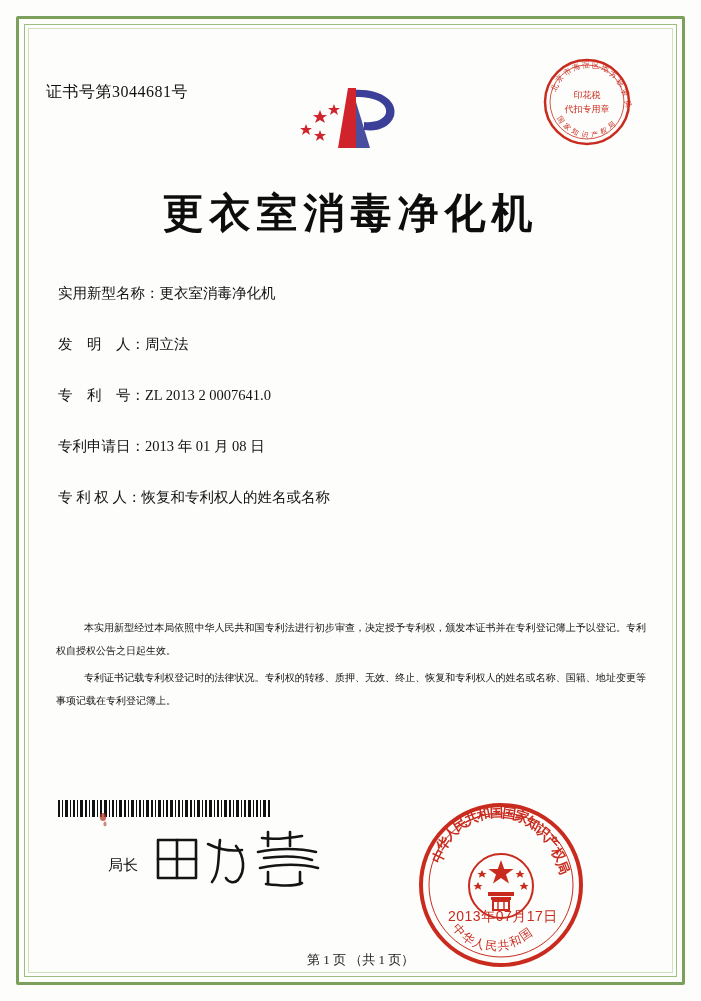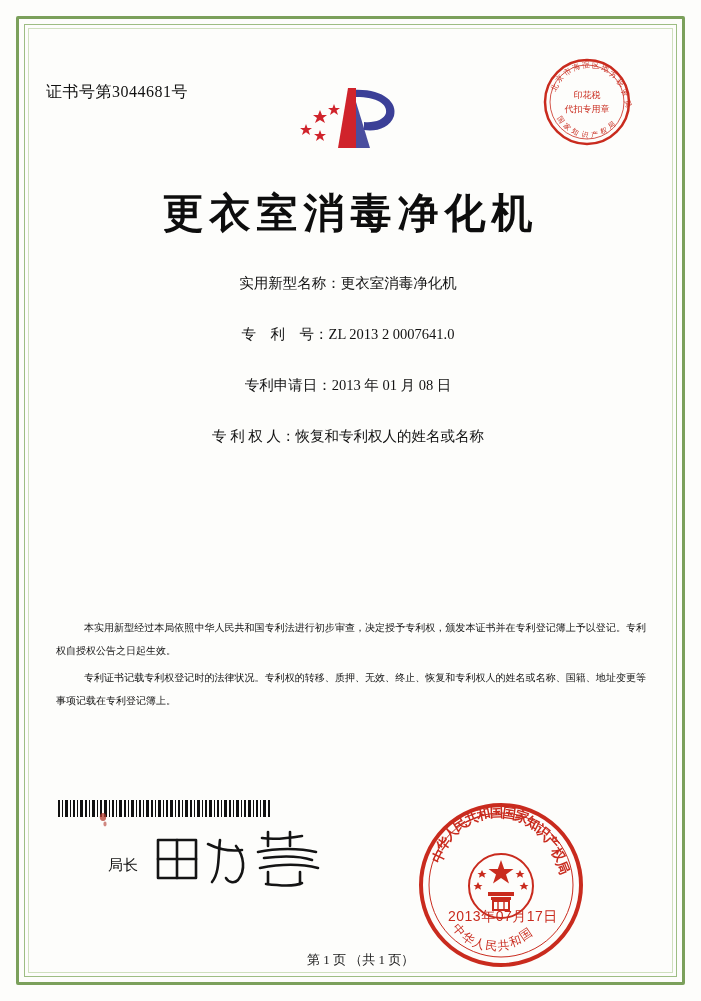--- a/index.html
+++ b/index.html
@@ -88,23 +88,22 @@
     font-weight: bold;
     letter-spacing: 6px;
     color: #0d0d0d;
     font-family: "Liberation Serif", "DejaVu Serif", serif;
   }
 
   
   .fields {
     position: absolute;
     left: 58px;
-    top: 274px;
+    top: 284px;
     width: 580px;
-    text-align: center;
   }
   .field-row {
     font-size: 14.5px;
     line-height: 18px;
     margin-bottom: 33px;
     color: #121212;
     white-space: nowrap;
   }
   .field-label {
     display: inline-block;
@@ -248,20 +247,23 @@
         <text x="69" y="73" transform="rotate(-34 69 73)">局</text>
       </g>
     </svg>
   </div>
 
   <div class="title">更衣室消毒净化机</div>
 
   <div class="fields">
     <div class="field-row">
       <span class="field-label">实用新型名称：</span><span class="field-value">更衣室消毒净化机</span>
+    </div>
+    <div class="field-row">
+      <span class="field-label">发　明　人：</span><span class="field-value">周立法</span>
     </div>
     <div class="field-row">
       <span class="field-label">专　利　号：</span><span class="field-value">ZL 2013 2 0007641.0</span>
     </div>
     <div class="field-row">
       <span class="field-label">专利申请日：</span><span class="field-value">2013 年 01 月 08 日</span>
     </div>
     <div class="field-row">
       <span class="field-label">专 利 权 人：</span><span class="field-value">恢复和专利权人的姓名或名称</span>
     </div>

